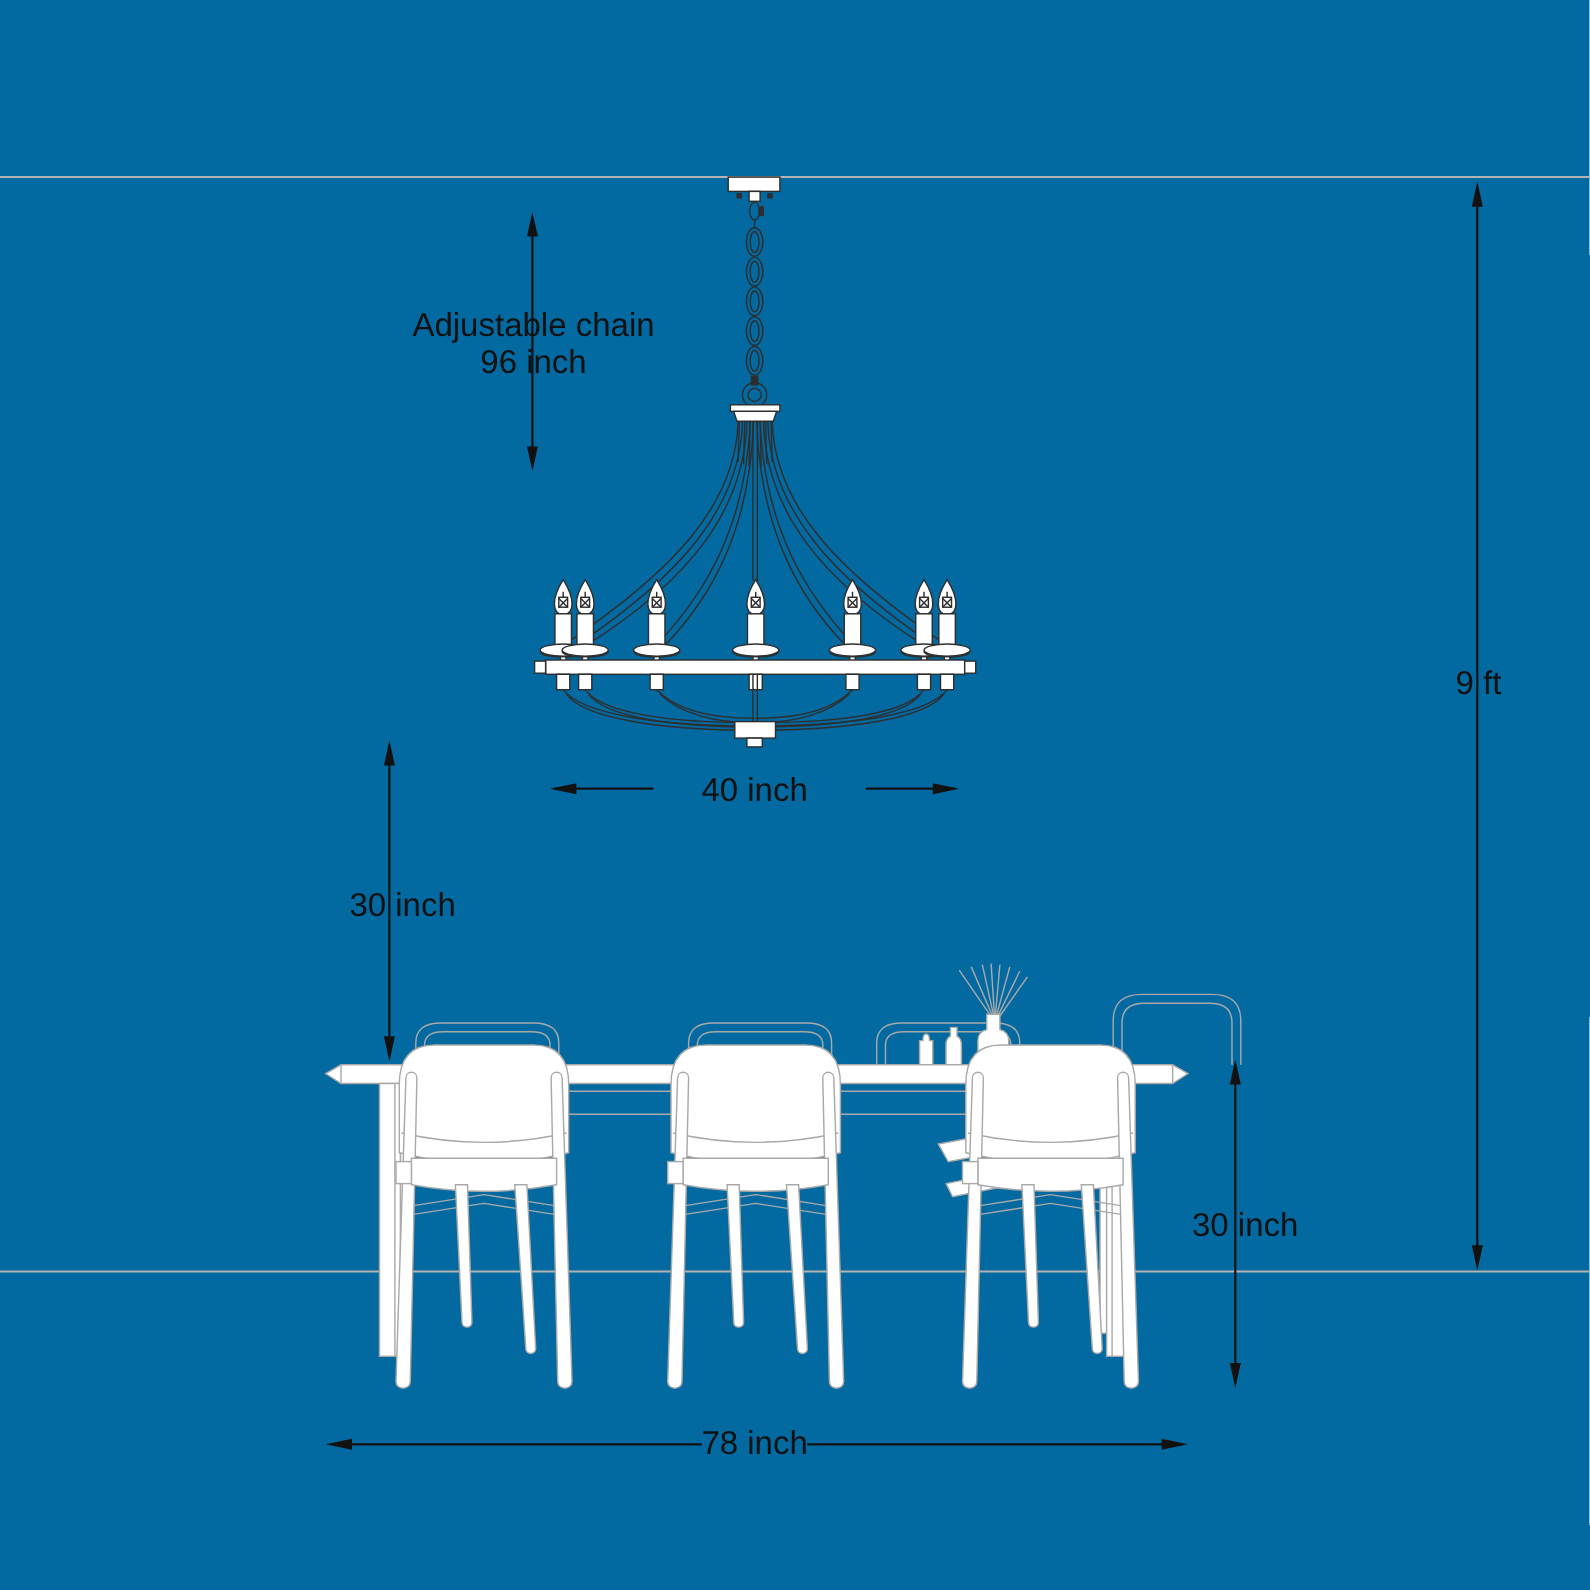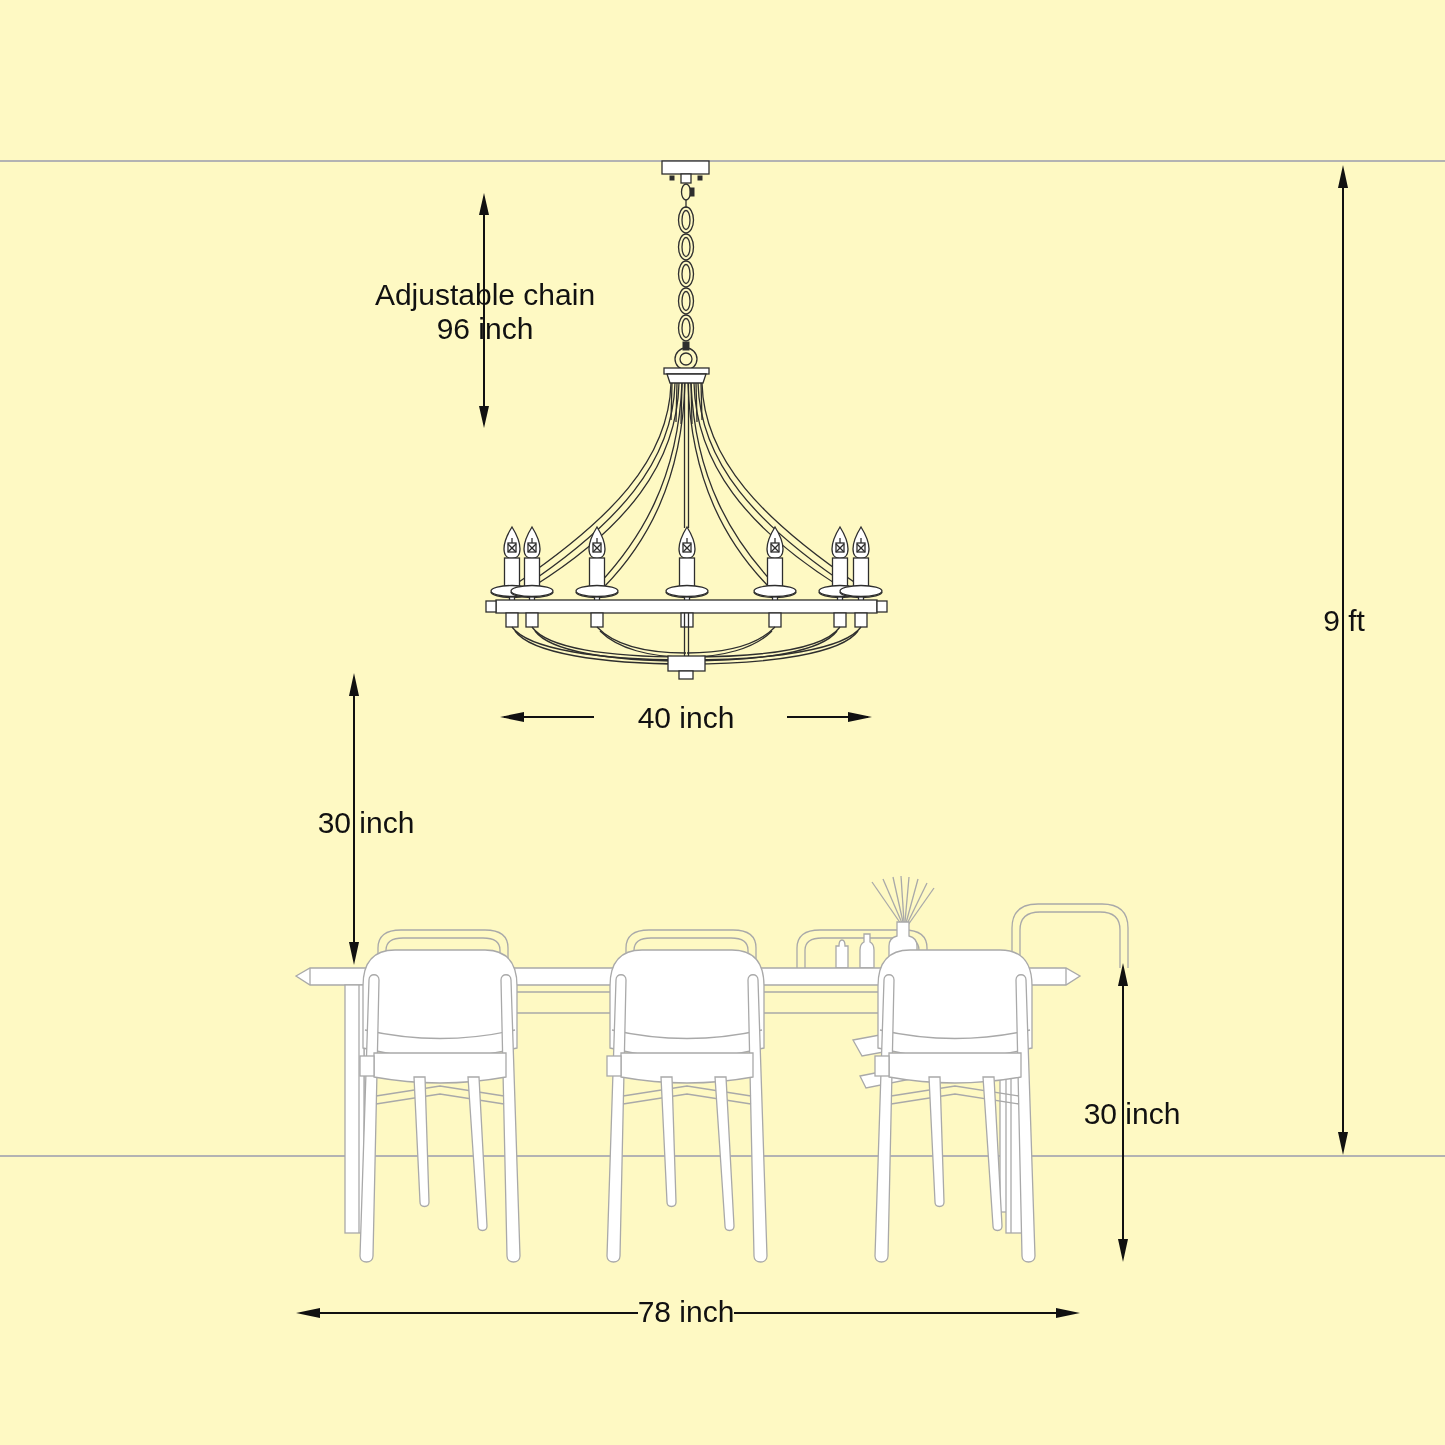--- a/index.html
+++ b/index.html
@@ -1,16 +1,16 @@
 <!DOCTYPE html>
 <html><head>
 <meta charset="utf-8">
 <style>
   html,body{margin:0;padding:0;background:#ffffff;}
-  .stage{position:relative;width:1445px;height:1445px;background:#fef9c3;overflow:hidden;
+  .stage{position:relative;width:1445px;height:1445px;background:#0369a1;overflow:hidden;
          font-family:"Liberation Sans", sans-serif;}
   svg{display:block;}
   .room{stroke:#b3b3b3;stroke-width:1.8;fill:none;}
   .fur{stroke:#a9a9a9;stroke-width:1.3;fill:none;}
   .furw{stroke:#a9a9a9;stroke-width:1.3;fill:#ffffff;}
   .fx{stroke:#2e2e2e;stroke-width:1.3;fill:none;}
   .fxw{stroke:#2e2e2e;stroke-width:1.3;fill:#ffffff;}
   .fxd{stroke:#2e2e2e;stroke-width:1;fill:#2e2e2e;}
   .dim{stroke:#111111;stroke-width:2;fill:none;}
   .dimhead{fill:#111111;stroke:none;}

